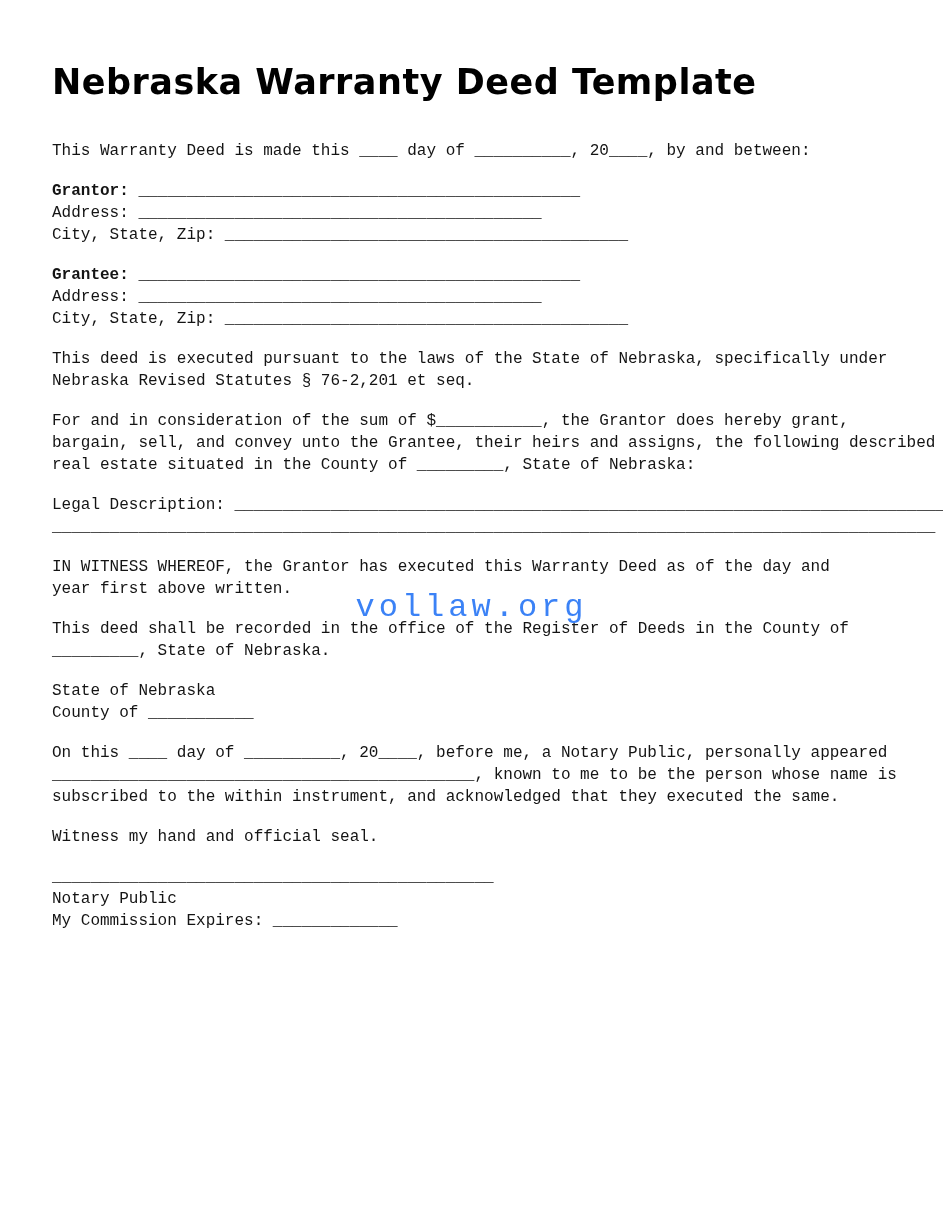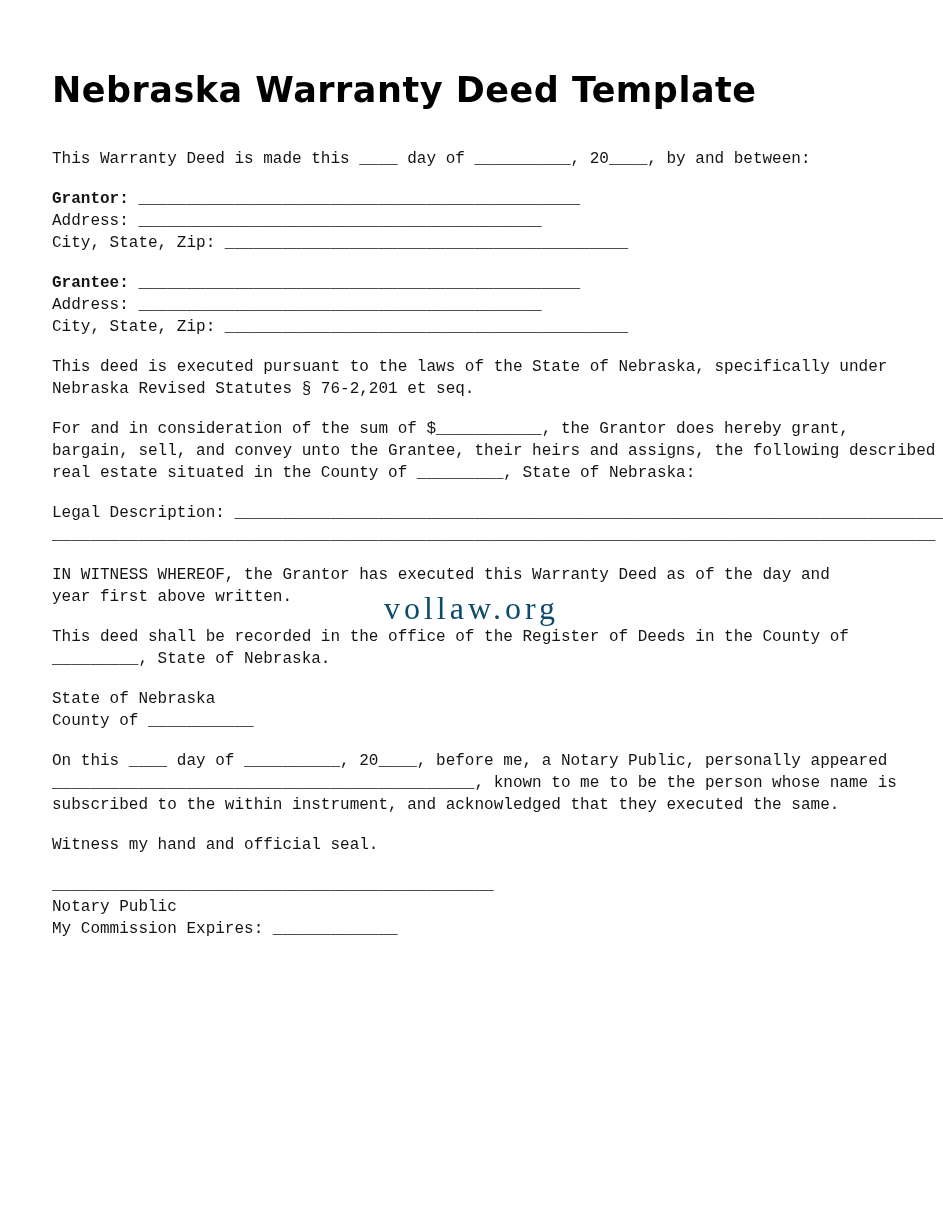--- a/index.html
+++ b/index.html
@@ -14,41 +14,41 @@
     font-family: "DejaVu Sans", sans-serif;
     font-size: 16px;
     line-height: 22px;
     color: #141414;
   }
   .doc-title {
     font-size: 35px;
     line-height: 44px;
     font-weight: bold;
     color: #000000;
-    margin: 12px 0 36px 0;
+    margin: 4px 0 36px 0;
     letter-spacing: 0.5px;
     white-space: nowrap;
   }
   p.block {
     margin: 0 0 18px 0;
     white-space: pre;
     font-family: Liberation Mono, monospace;
   }
   .bold { font-weight: bold; margin-top: 48px; }
   .watermark {
     position: absolute;
     top: 591px;
     left: 0;
     right: 0;
     text-align: center;
-    font-family: Liberation Serif, serif;
+    font-family: Liberation Mono, monospace;
     font-size: 32px;
     line-height: 34px;
     letter-spacing: 4px;
-    color: #0c4a6e;
+    color: #3b82f6;
     pointer-events: none;
     white-space: nowrap;
   }
 </style>
 </head>
 <body>
 
 <div class="page">
 
   <div class="watermark">vollaw.org</div>

